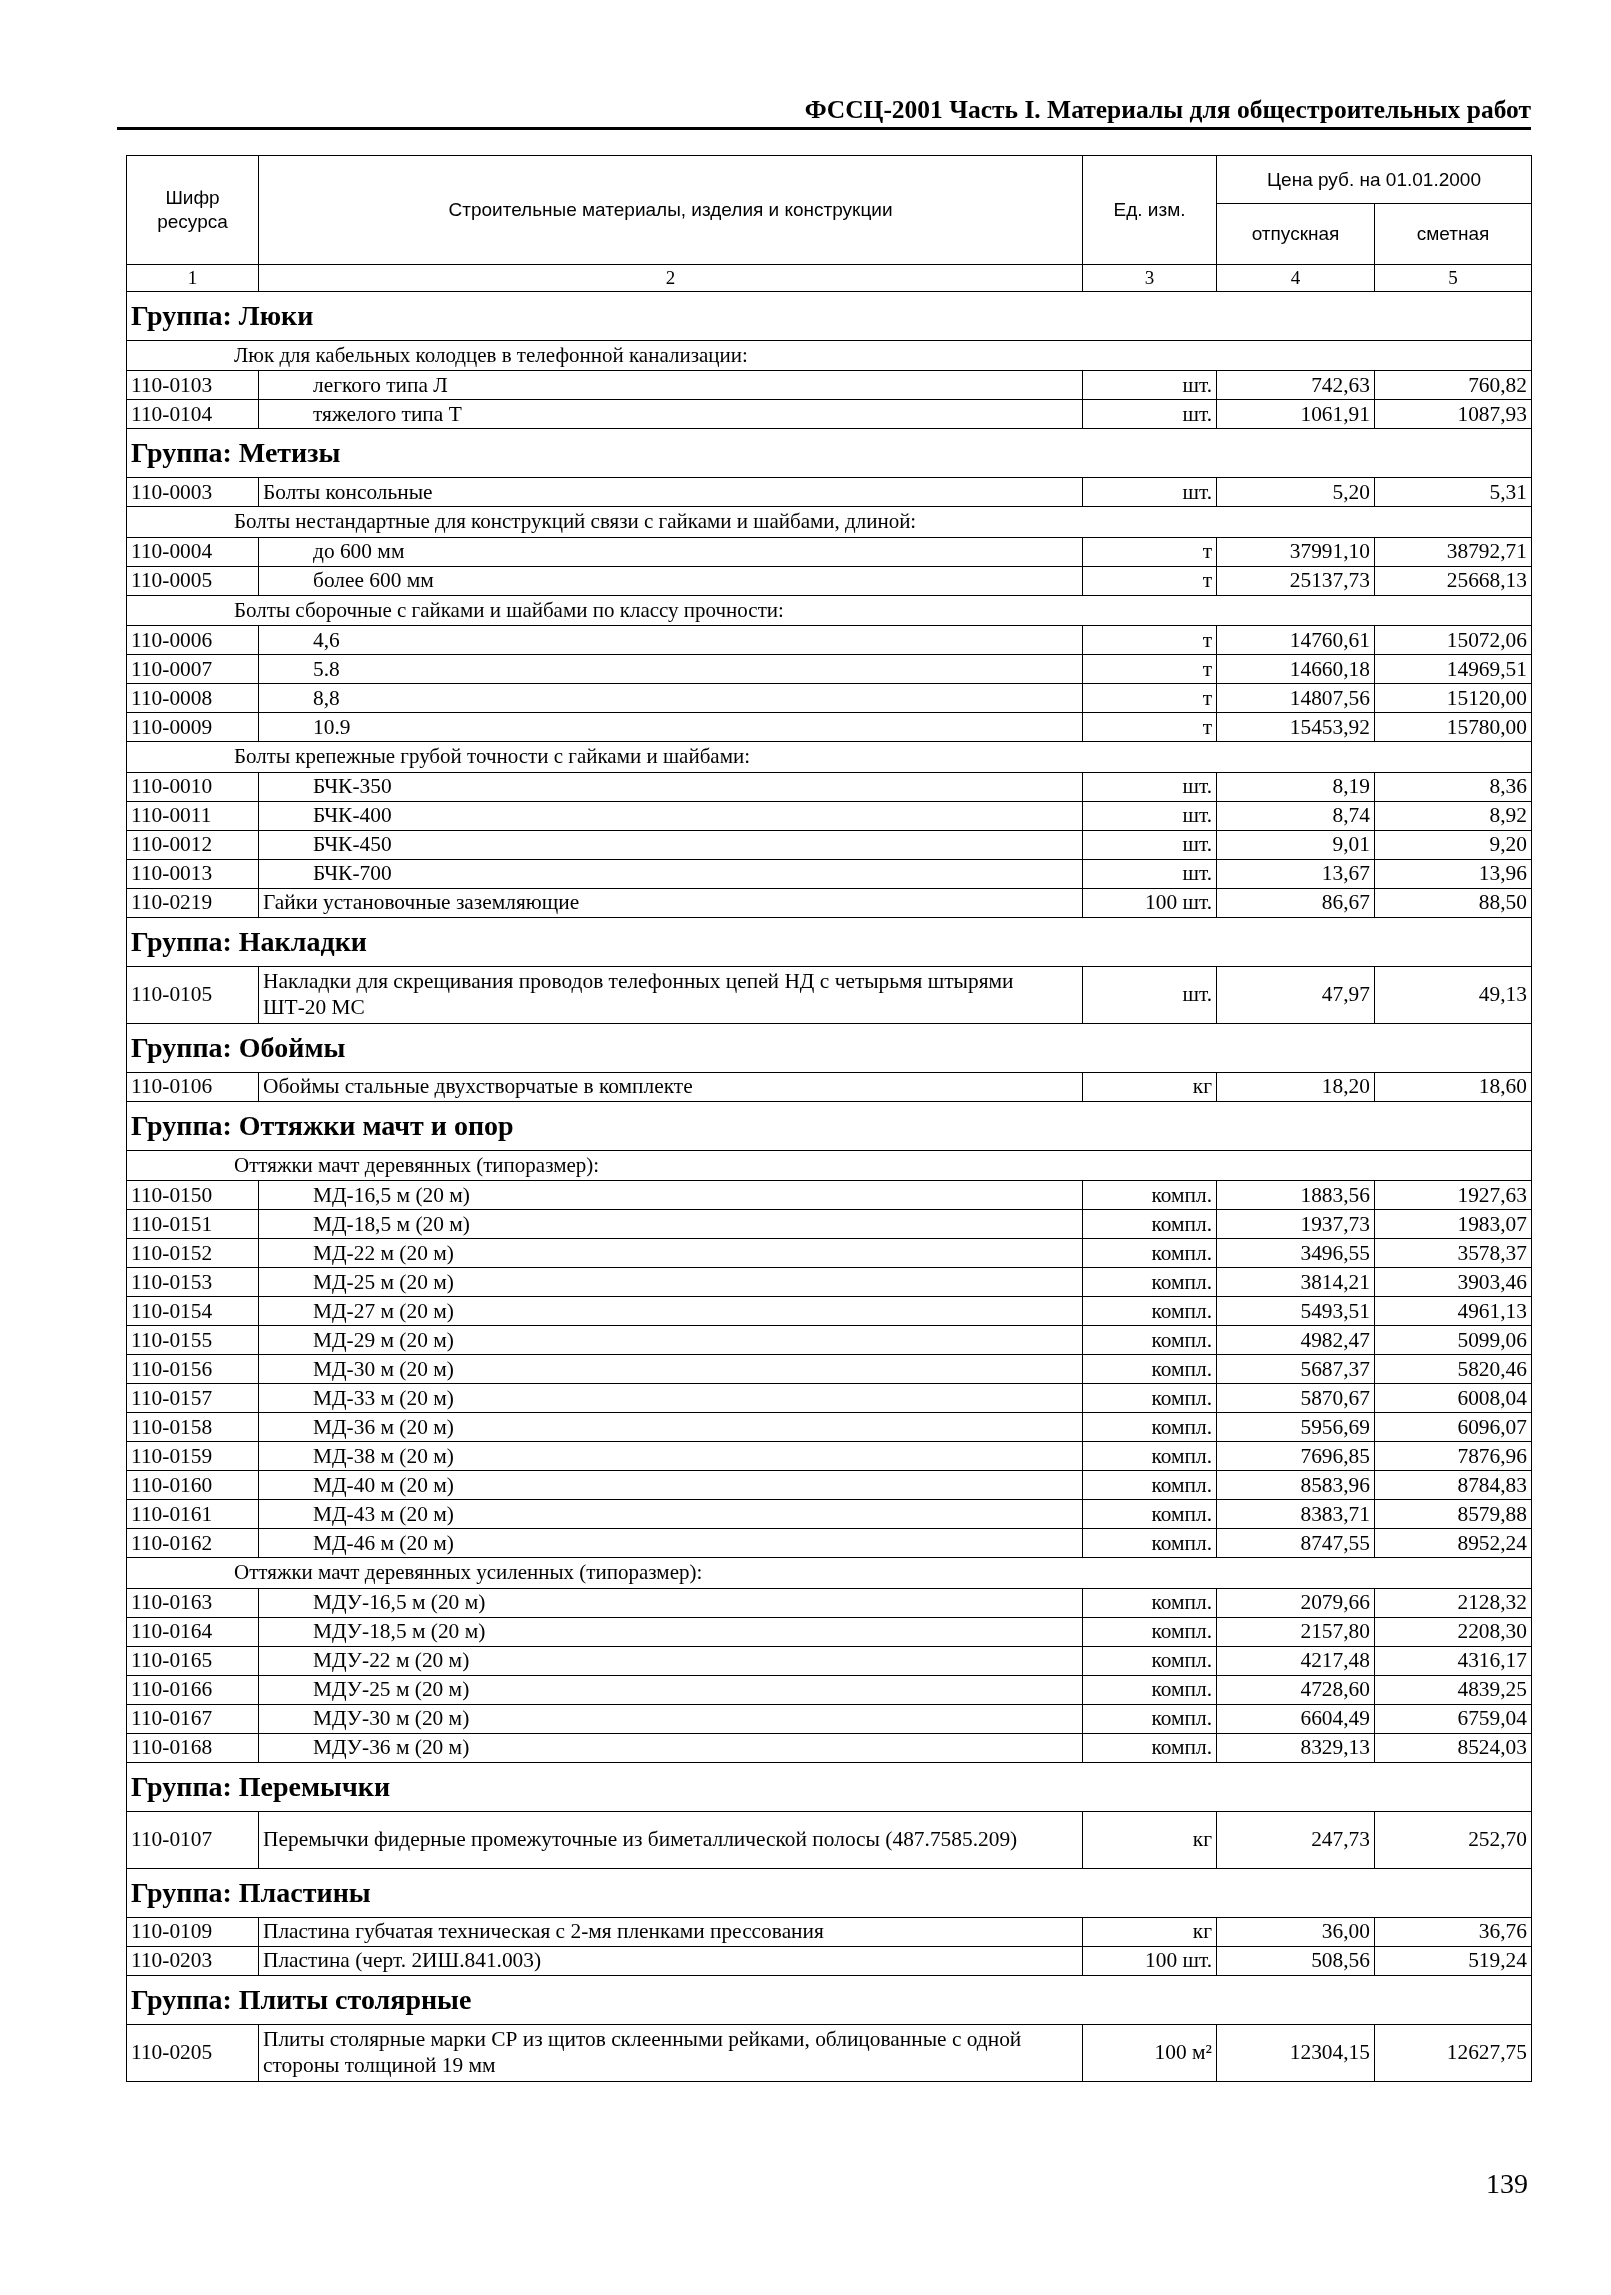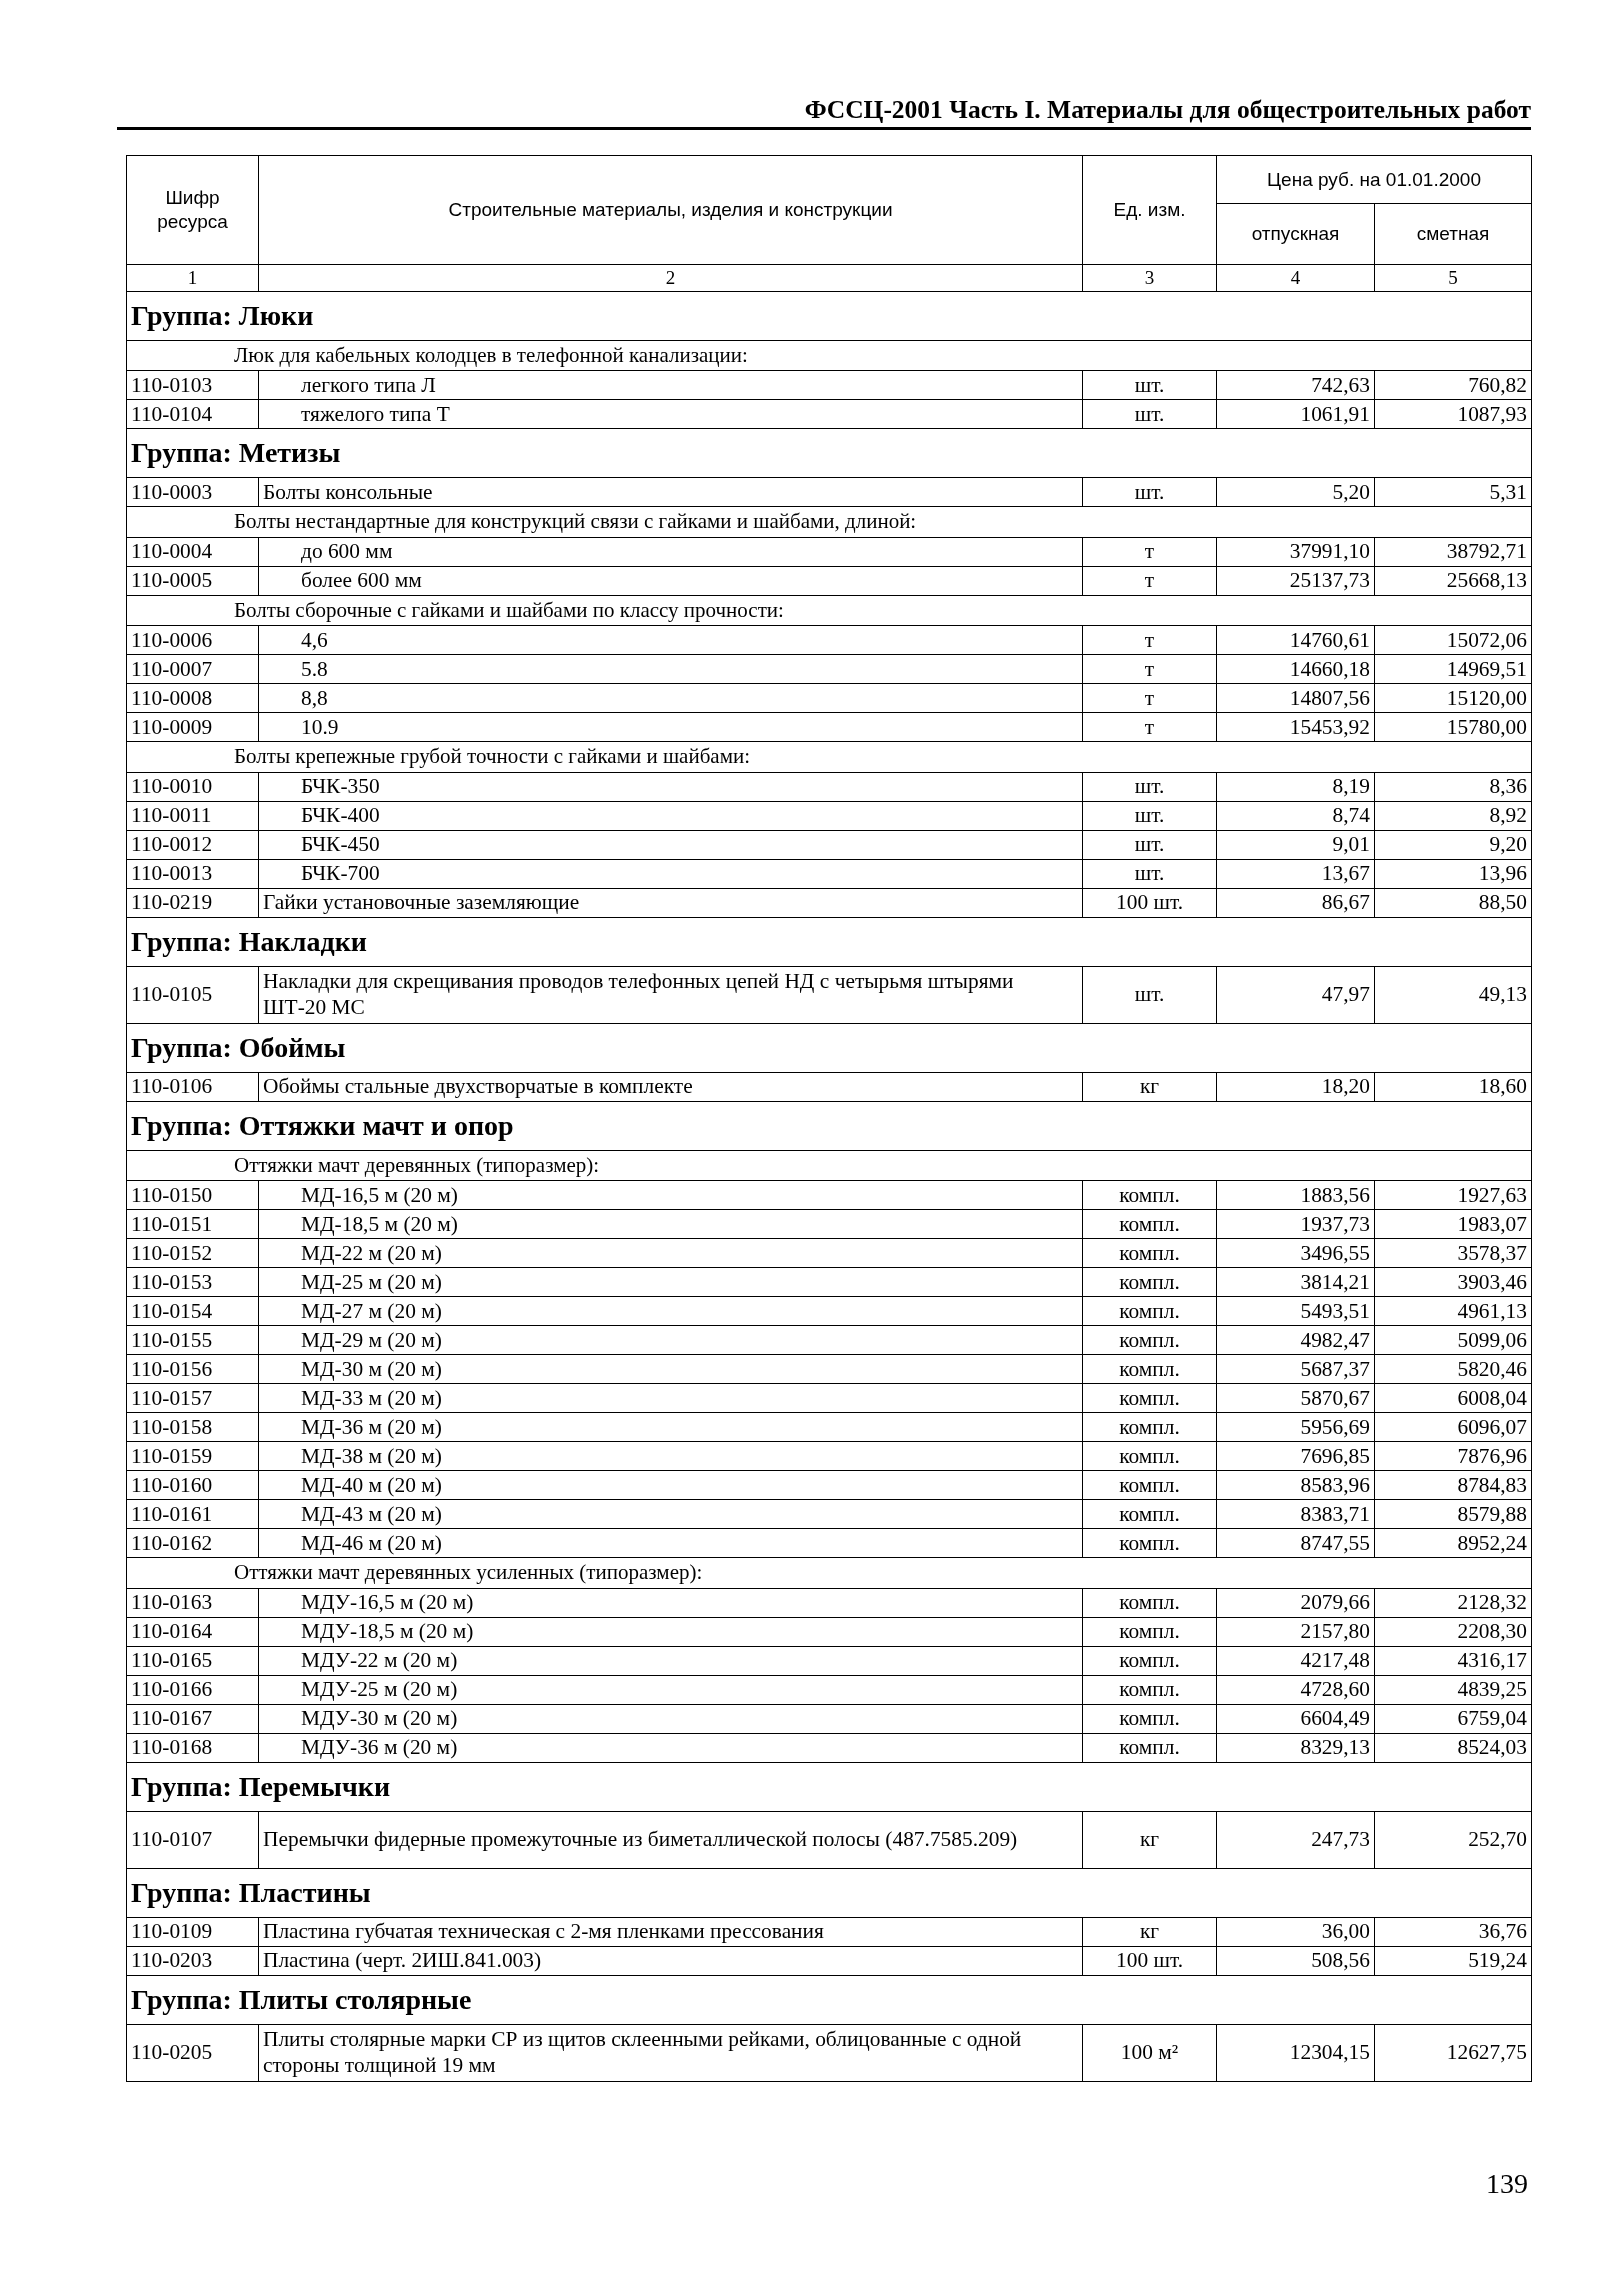--- a/index.html
+++ b/index.html
@@ -12,22 +12,22 @@
   .hdr th { font-family:"Liberation Sans", "DejaVu Sans", sans-serif; font-size:19px; text-align:center; line-height:24px; }
   .hdr-top th { height:47px; }
   .hdr-sub th { height:60px; }
   .colnum td { text-align:center; height:25.5px; font-size:19px; line-height:20px; }
   tr.group td { font-weight:bold; font-size:28px; height:48px; border-left:1.3px solid #000; border-right:1.3px solid #000; }
   tr.subhead td { height:29.5px; padding-left:107px; font-size:21px; line-height:27px;margin-top:12px; }
   tr.item td { height:28px; line-height:27px; }
   tr.item.tall td { height:56px; line-height:25.5px; }
   td.code { text-align:left; }
   td.name { text-align:left; }
-  td.name.indent { padding-left:42px; }
-  td.unit { text-align:center; }
+  td.name.indent { padding-left:54px; }
+  td.unit { text-align:right; }
   td.num { text-align:right; }
   .page-number { position:absolute; left:1486px; top:2168px; font-weight:normal; font-size:28px; }
 </style>
 </head>
 <body>
 
 <div class="page-title">ФССЦ-2001 Часть I. Материалы для общестроительных работ</div>
 <div class="title-rule"></div>
 
 <table class="main">

